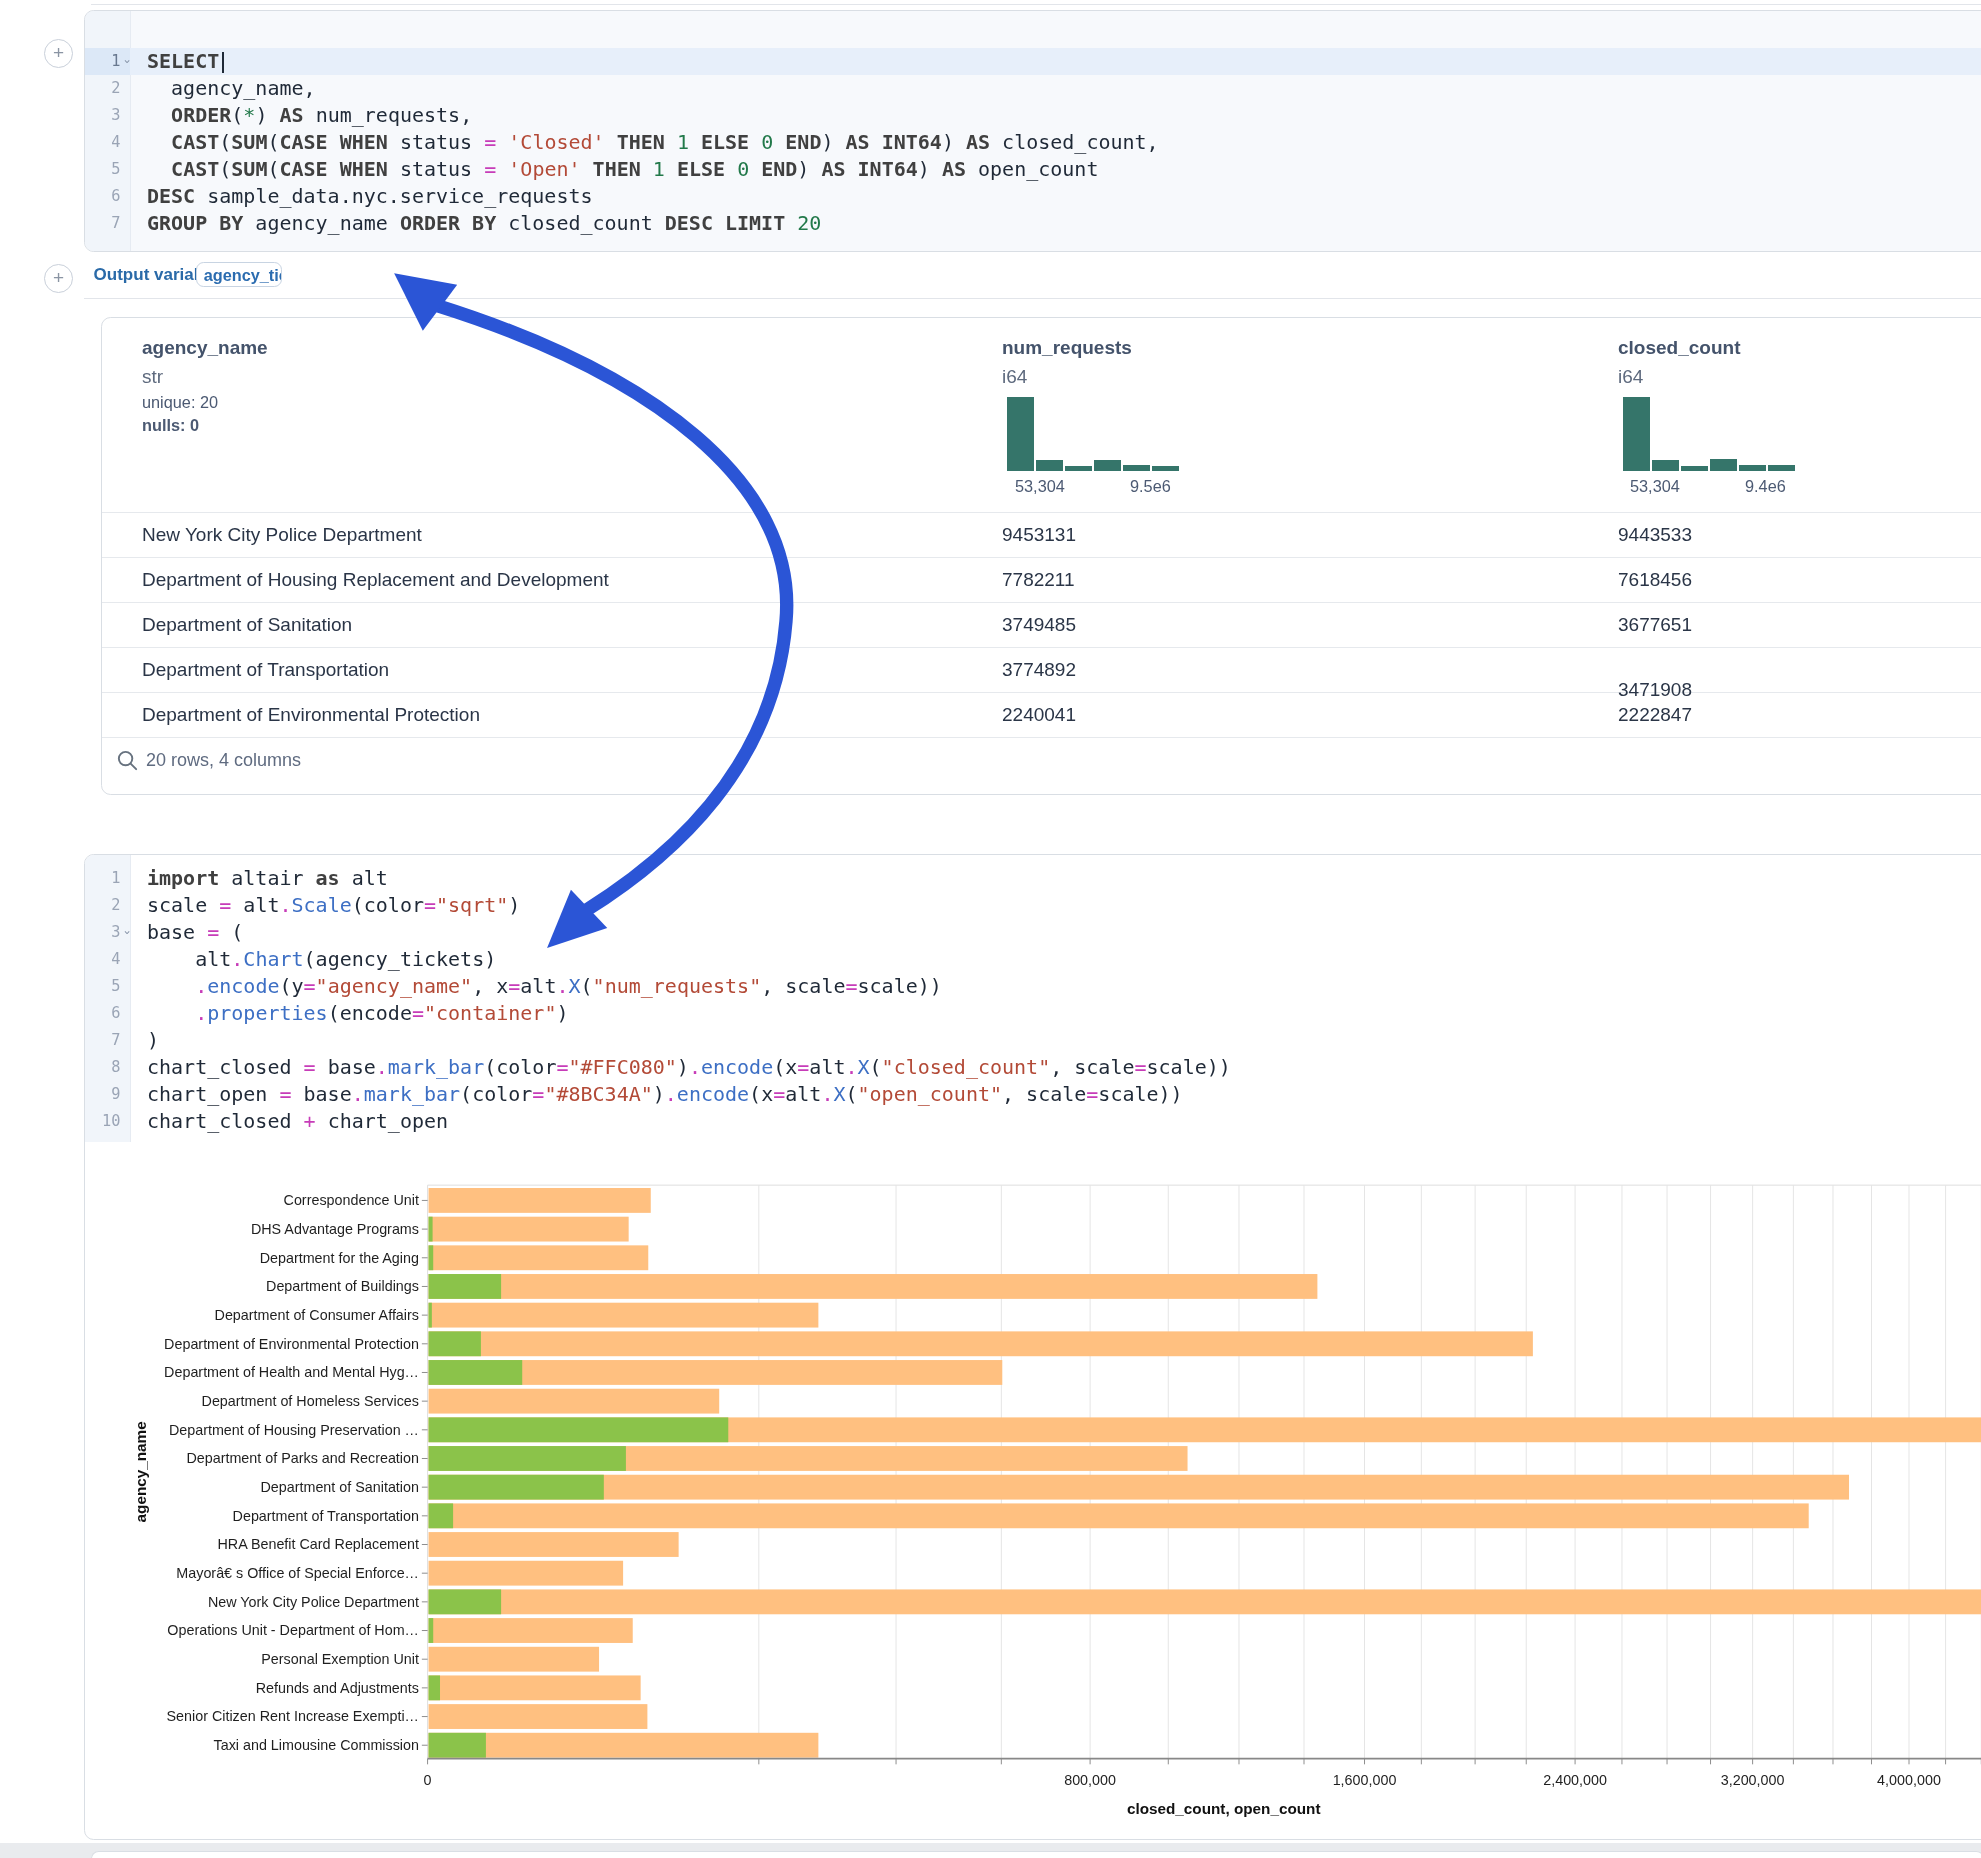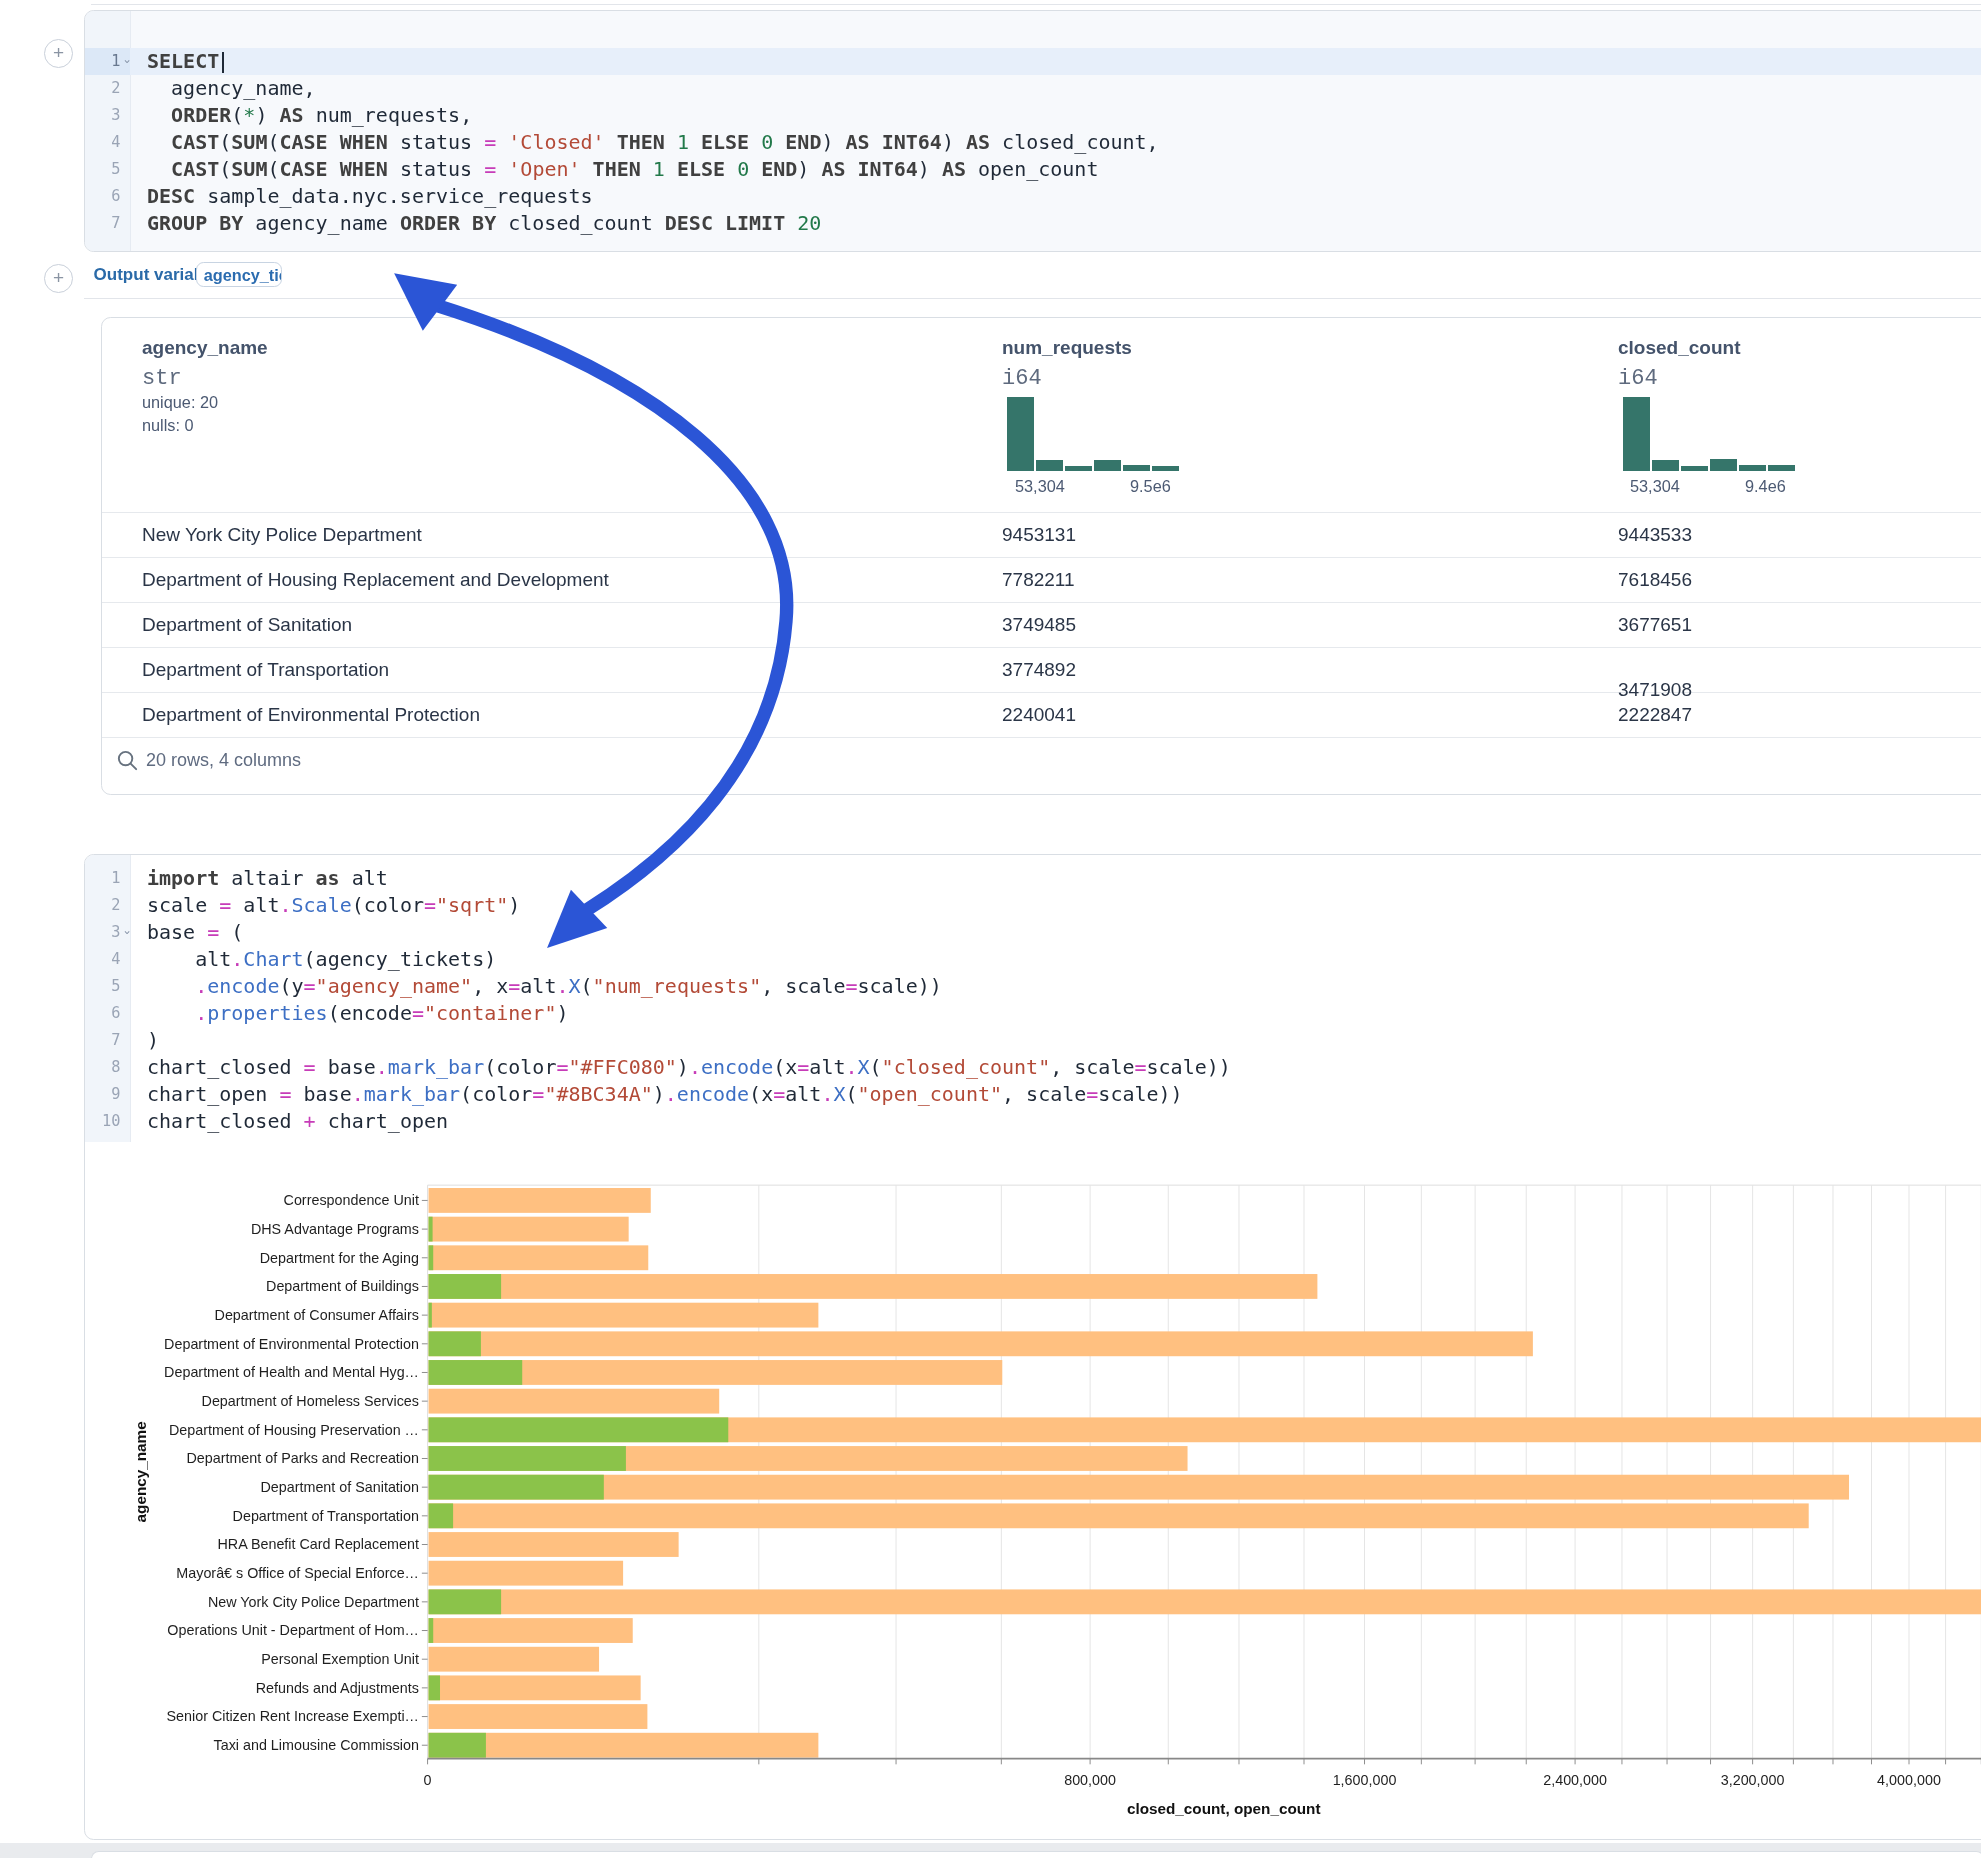--- a/index.html
+++ b/index.html
@@ -30,21 +30,21 @@
   .caret{display:inline-block;width:1.9px;height:21px;background:#1F2937;vertical-align:middle;margin-left:2.9px;}
   
   .outputbar{position:absolute;left:84px;top:254px;width:1921px;height:42px;}
   .outlabel{position:absolute;left:9.6px;top:10.5px;font-size:17px;font-weight:bold;color:#2A6AA8;}
   .pill{position:absolute;left:112px;top:7.6px;width:86px;height:25px;border:1px solid #C8D4E2;border-radius:7.6px;
         background:#fff;color:#2B6CB0;font-size:16.3px;font-weight:bold;line-height:25px;padding:0 0 0 6.7px;
         overflow:hidden;white-space:nowrap;box-sizing:border-box;}
   
   .table-card{left:101px;top:317px;width:1904px;height:478px;}
   .colname{position:absolute;font-size:19px;font-weight:bold;color:#44536B;}
-  .coltype{position:absolute;font-size:22px;color:#5E6A7E;font-family:Liberation Mono, monospace;}
+  .coltype{position:absolute;font-size:19px;color:#5E6A7E;}
   .colmeta{position:absolute;font-size:16.3px;color:#4C5A73;}
   .hist{position:absolute;width:172px;height:74px;display:flex;align-items:flex-end;gap:1.9px;}
   .hist div{flex:1;}
   .histlab{position:absolute;font-size:16.3px;color:#4C5A73;}
   .trow-sep{position:absolute;left:0;right:0;height:1px;background:#E6E9ED;}
   .tcell{position:absolute;font-size:19px;color:#2A3547;white-space:nowrap;}
   .tfooter{position:absolute;left:44px;top:432px;font-size:18px;color:#5F6B80;}
   .ticon{position:absolute;left:13.4px;top:430px;}
   svg.overlay{position:absolute;left:0;top:0;pointer-events:none;}
   #chart-svg{z-index:3;}
@@ -84,21 +84,21 @@
 
   <div class="card table-card" id="table-card">
     <svg class="ticon" width="25" height="25" viewBox="0 0 26 26">
       <circle cx="11" cy="11" r="7" fill="none" stroke="#67727F" stroke-width="2"></circle>
       <line x1="16.5" y1="16.5" x2="22" y2="22" stroke="#67727F" stroke-width="2" stroke-linecap="round"></line>
     </svg>
     <div class="tfooter">20 rows, 4 columns</div>
   <div class="colname" style="left: 40px; top: 19px;">agency_name</div>
       <div class="coltype" style="left: 40px; top: 48px;">str</div>
       <div class="colmeta" style="left: 40px; top: 75px;">unique: 20</div>
-      <div class="colmeta" style="left: 40px; top: 98px;">nulls: 0</div>
+      <div class="colmeta" style="left: 40px; top: 98px; font-weight: bold;">nulls: 0</div>
       <div class="colname" style="left: 900px; top: 19px;">num_requests</div>
       <div class="coltype" style="left: 900px; top: 48px;">i64</div>
       <div class="hist" style="left: 905px; top: 79px;">
         <div style="height: 74px; background: rgb(53, 117, 106);"></div>
         <div style="height: 11px; background: rgb(53, 117, 106);"></div>
         <div style="height: 5.2px; background: rgb(53, 117, 106);"></div>
         <div style="height: 11px; background: rgb(53, 117, 106);"></div>
         <div style="height: 5.9px; background: rgb(53, 117, 106);"></div>
         <div style="height: 5.2px; background: rgb(53, 117, 106);"></div>
       </div>

